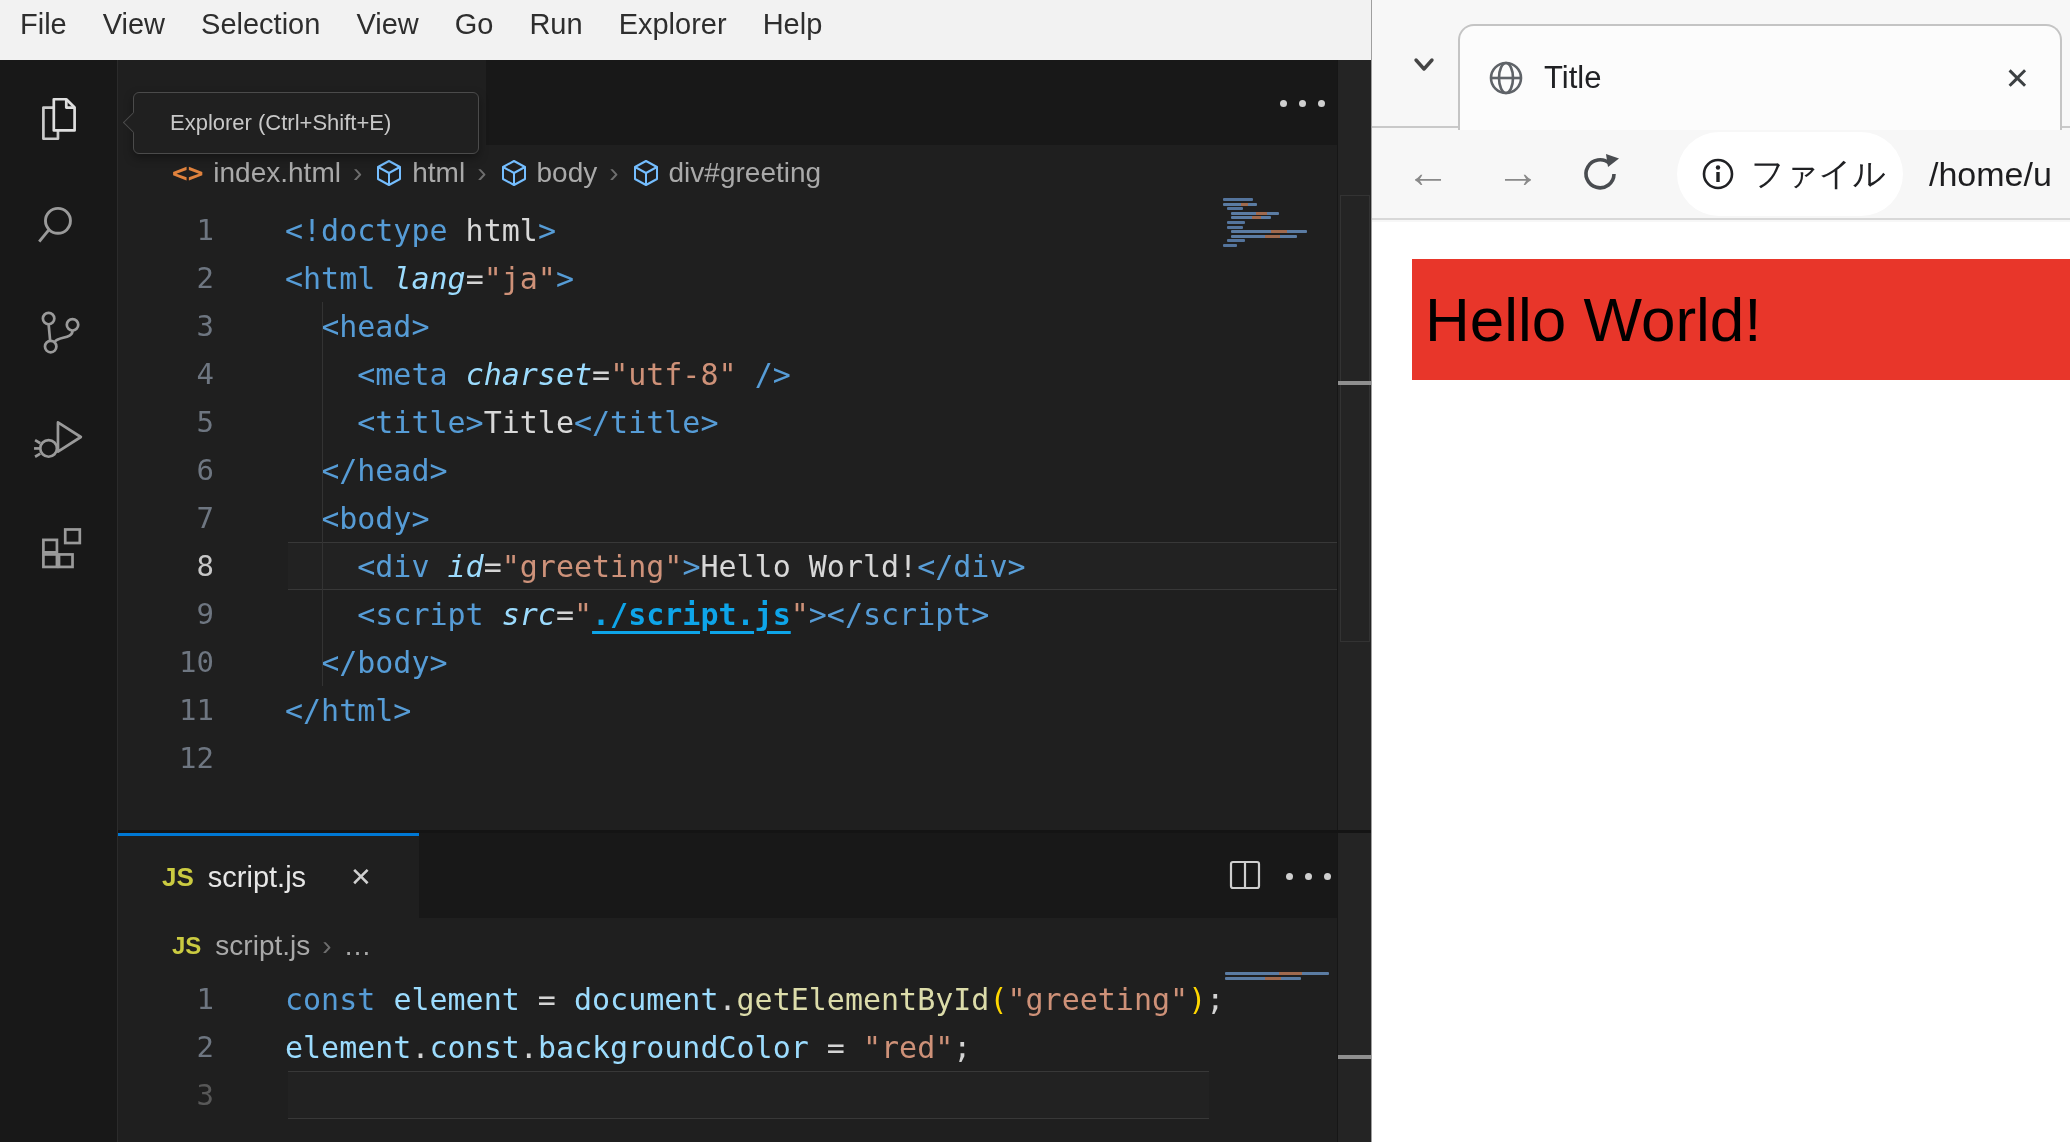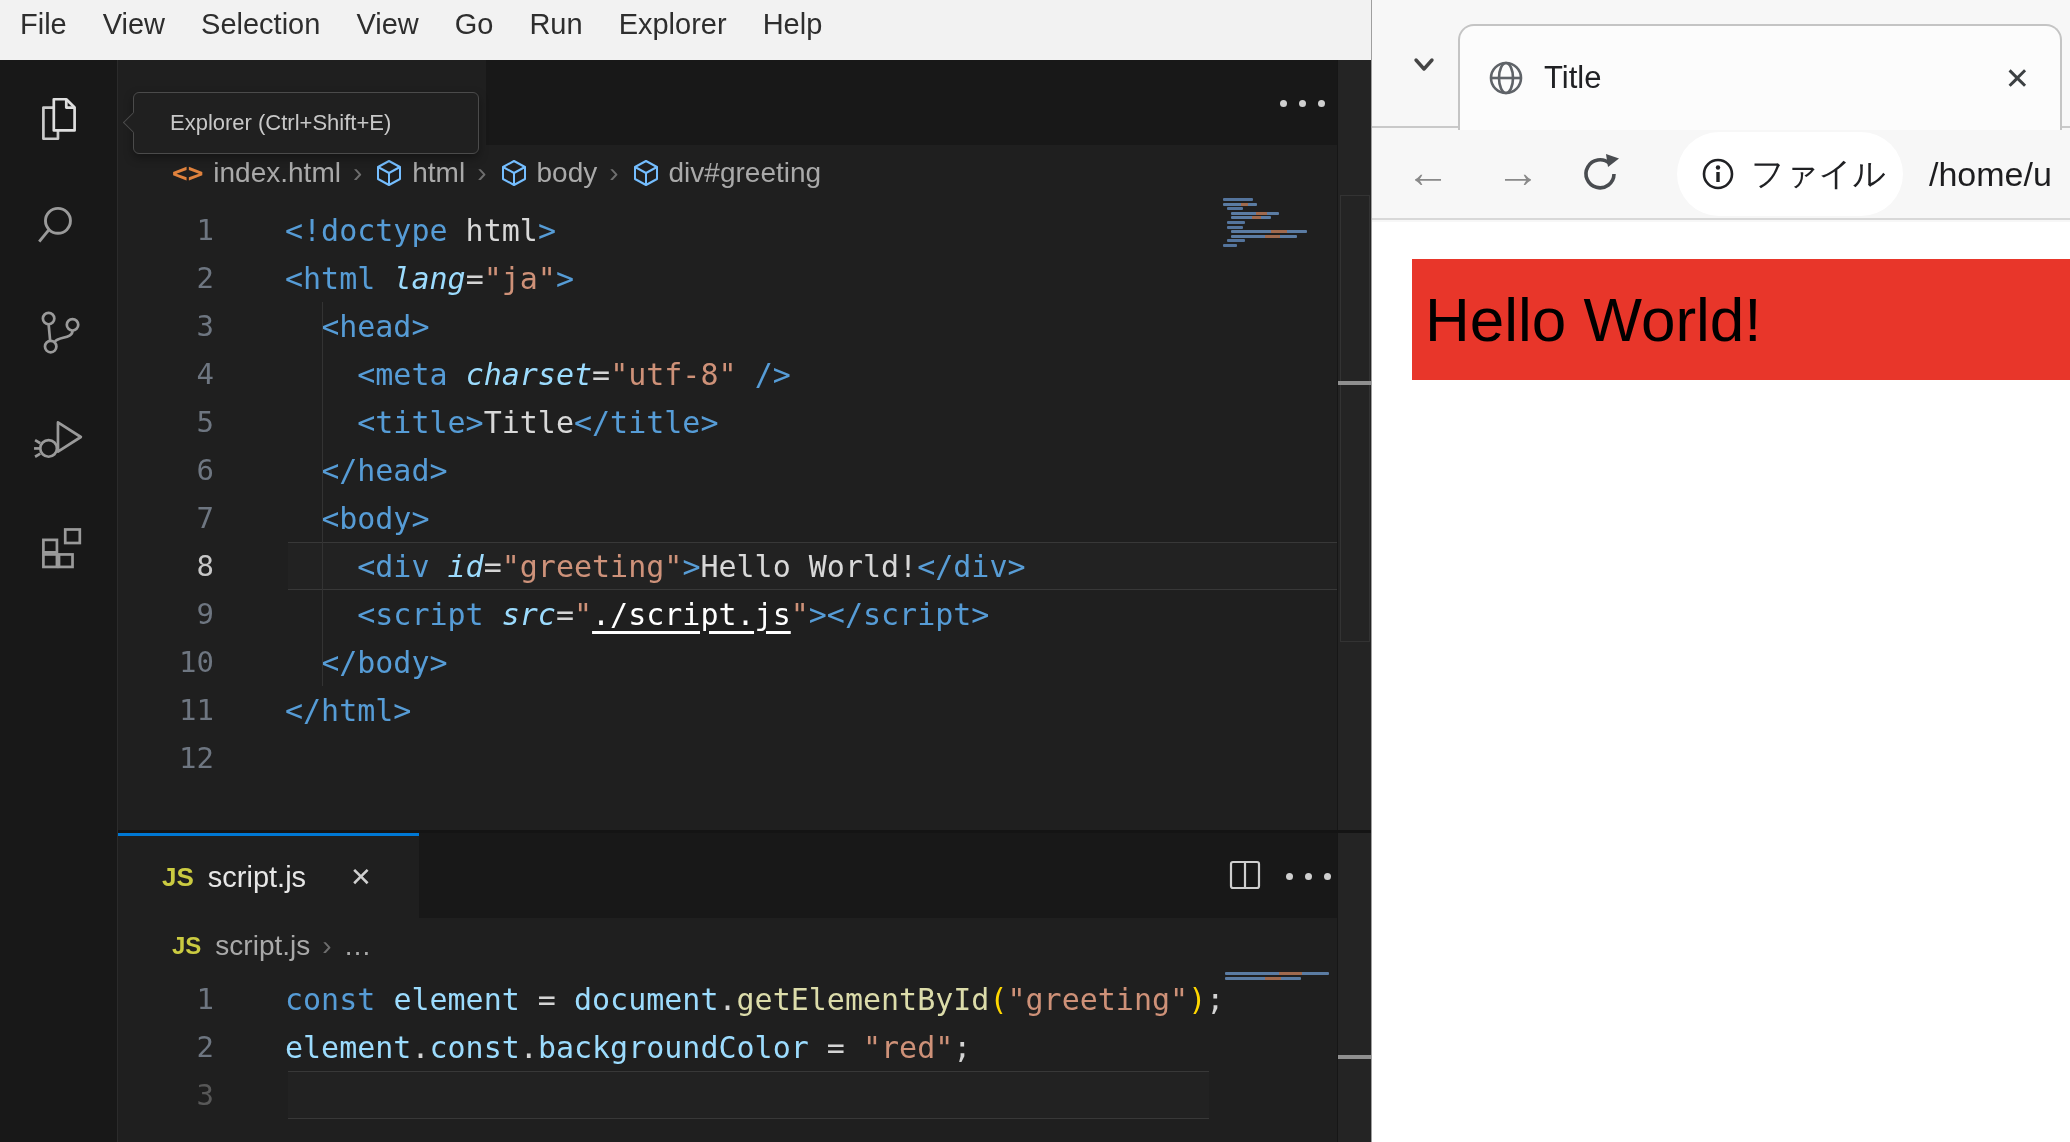--- a/index.html
+++ b/index.html
@@ -44,21 +44,21 @@
   .gut.active{color:#c7c7c7;}
   .gut.dim{color:#585858;}
   .codetxt{white-space:pre;margin-left:55px;}
   .hl{position:absolute;top:0;height:46px;border-top:1px solid rgba(255,255,255,.10);
       border-bottom:1px solid rgba(255,255,255,.10);background:rgba(255,255,255,.015);}
   .code-top .hl{left:170px;width:1049px;}
   .code-bot .hl{left:170px;width:921px;}
   .tk-tag{color:#569cd6;} .tk-plain{color:#d8d8d8;} .tk-attr{color:#9cdcfe;font-style:italic;}
   .tk-punct{color:#d4d4d4;} .tk-str{color:#ce9178;} .tk-kw{color:#569cd6;}
   .tk-var{color:#9cdcfe;text-align:center;} .tk-fn{color:#dcdcaa;} .tk-par{color:#ffd700;}
-  .tk-link{color:#ffffff;text-decoration:underline;text-underline-offset:6px;}
+  .tk-link{color:#0ea5e9;text-decoration:underline;text-underline-offset:6px;font-weight:bold;}
   .indent-guide{position:absolute;left:204px;top:242px;width:1px;height:384px;background:#333333;}
 
   .minimap{position:absolute;}
   .minimap-top{left:1105px;top:138px;width:110px;}
   .minimap-bot{left:1107px;top:912px;width:110px;}
   .mm-row{height:3px;margin-bottom:1.6px;border-radius:1px;}
   .mm-b{background:#54749c;}
   .mm-m{background:linear-gradient(90deg,#5b7ca3 0 52%,#a06a4e 52% 74%,#5b7ca3 74% 100%);}
 
   .lane{position:absolute;left:1219px;width:34px;background:#242424;border-left:1px solid #161616;box-sizing:border-box;}

